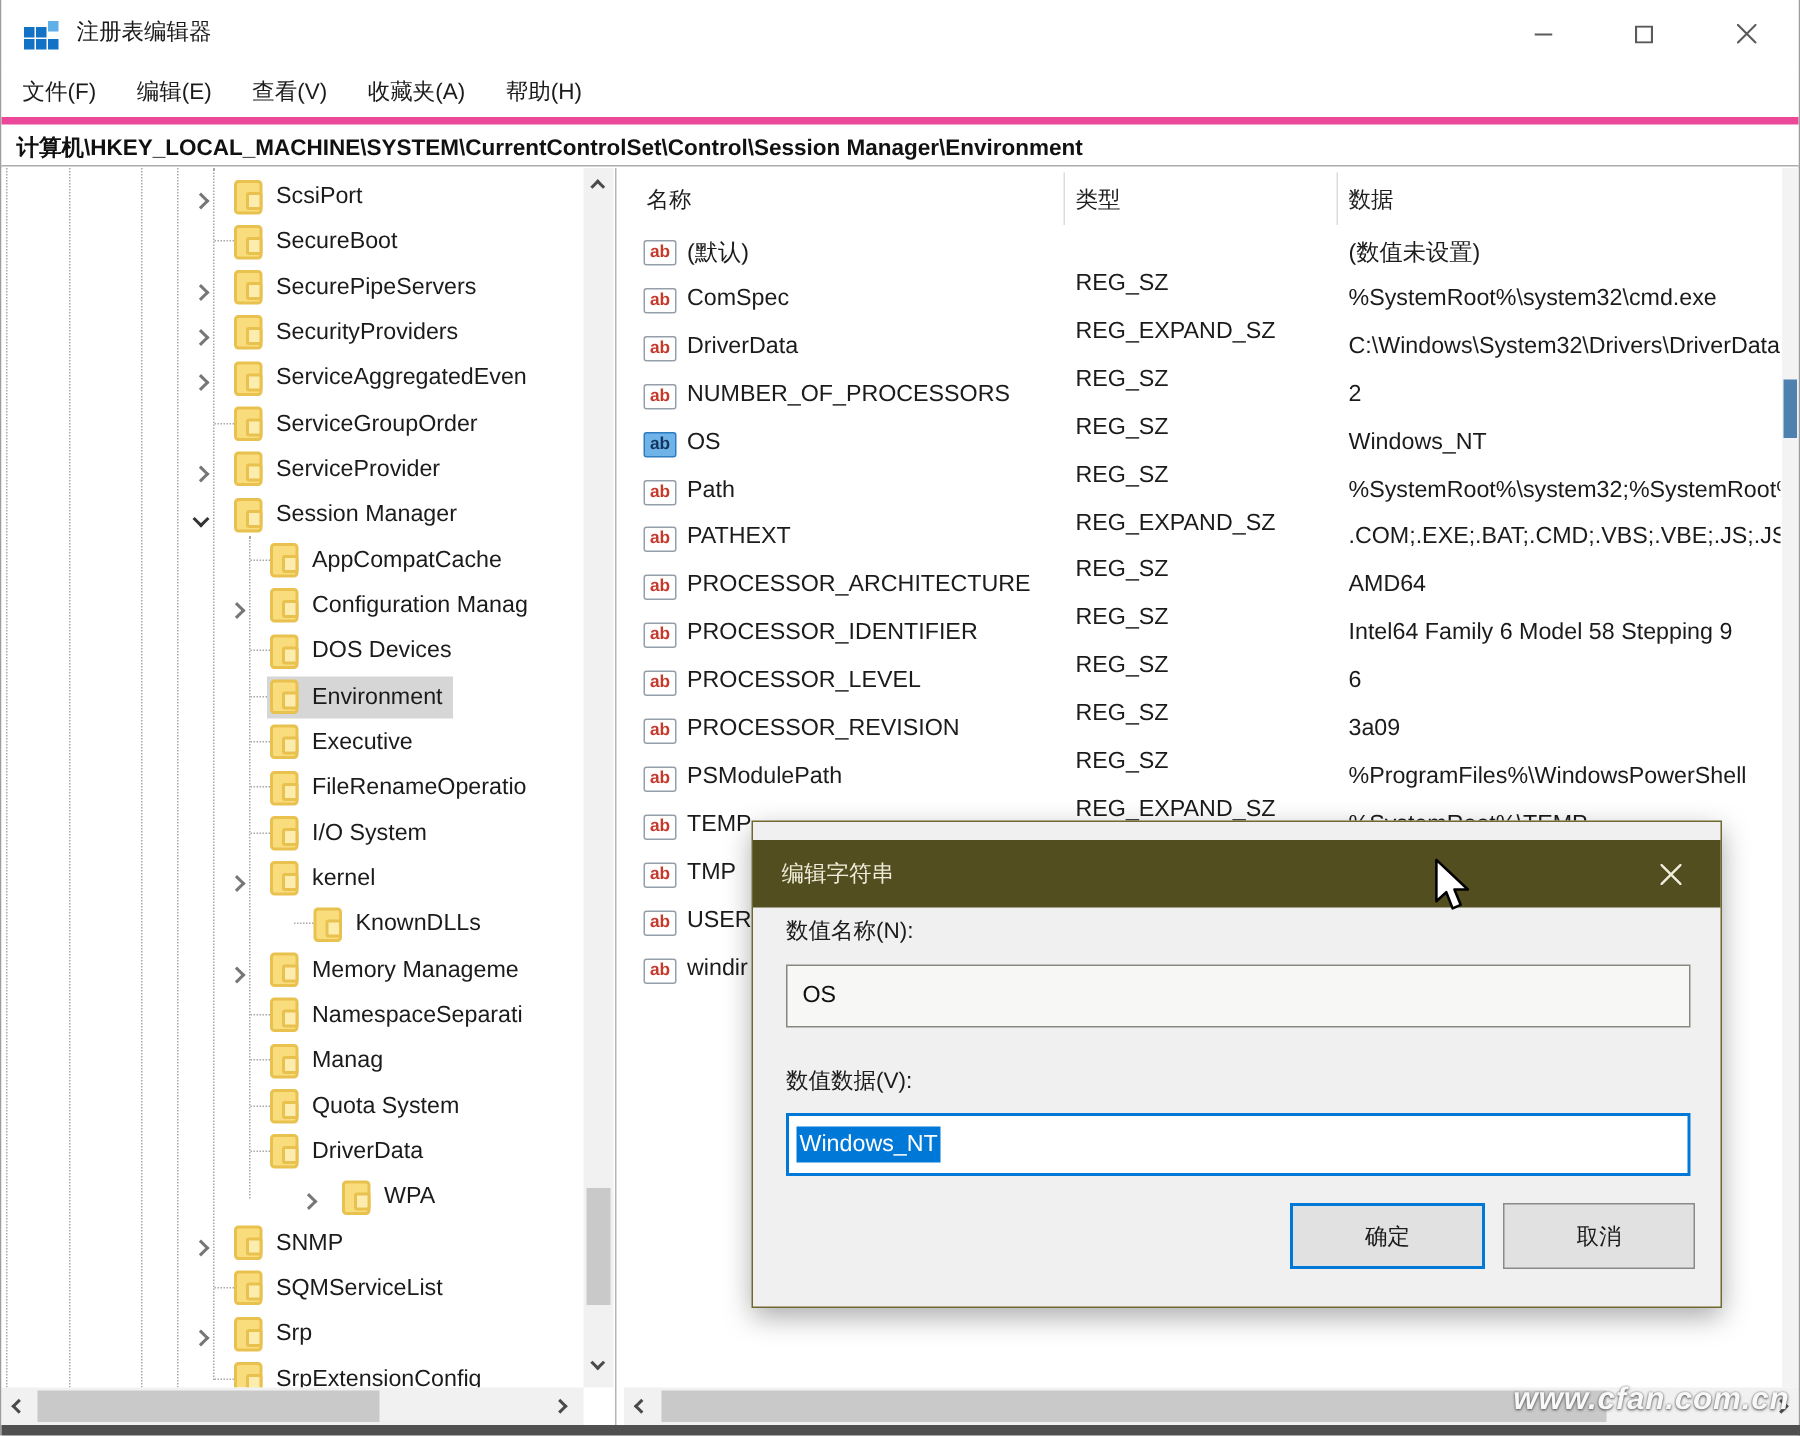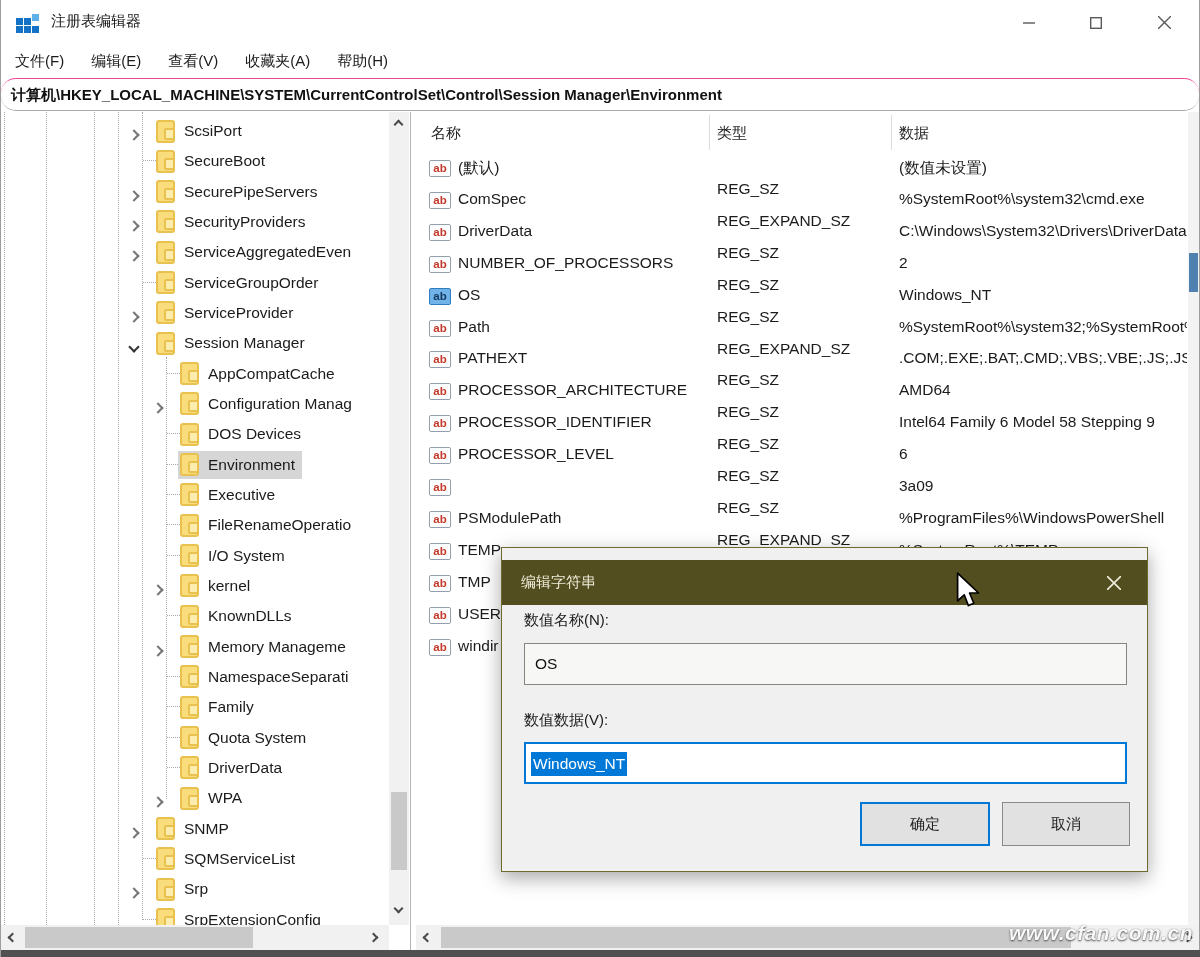--- a/index.html
+++ b/index.html
@@ -17,23 +17,23 @@
   #btn-min { left:1005px; } #btn-max { left:1072px; } #btn-close { left:1140px; }
 
   
   #menubar { position:absolute; left:0; top:45px; width:100%; height:33px;
              display:flex; align-items:center; padding-left:14px; gap:27px;
              font-size:15px; color:#1b1b1b; background:#fff; }
   .menu-item { white-space:nowrap; }
 
   
   #addressbar { position:absolute; left:0; top:78px; width:100%; height:33px;
-                border-top:1px solid #ec4899; border-bottom:1px solid #ababab;
+                border-top:5px solid #ec4899; border-bottom:1px solid #ababab;
                 background:#fff; line-height:31px; padding-left:10px;
-                font-size:15px; font-weight:600; color:#111; white-space:nowrap; overflow:hidden;border-radius:15px; }
+                font-size:15px; font-weight:600; color:#111; white-space:nowrap; overflow:hidden; }
 
   
   #tree-panel { position:absolute; left:0; top:112px; width:388px; height:813px;
                 background:#fff; overflow:hidden; }
   .guide { position:absolute; width:0; border-left:1px dotted #a8a8a8; pointer-events:none; }
   .tree-row { position:absolute; left:0; height:30px; width:600px; }
   .tree-stub { position:absolute; top:14px; height:0; border-top:1px dotted #a8a8a8; }
   .tree-expander { position:absolute; top:9px; }
   .chev { display:inline-block; width:8px; height:8px;
           border-right:2px solid #767676; border-bottom:2px solid #767676; }
@@ -267,21 +267,21 @@
             <span class="tree-label">I/O System</span>
           </span>
         </div>
         <div class="tree-row" style="top: 458.95px;">
           <span class="tree-expander" style="left: 153px;"><span class="chev right"></span></span>
           <span class="row-core" style="left: 177px;">
             <span class="folder"></span>
             <span class="tree-label">kernel</span>
           </span>
         </div>
-        <div class="tree-row" style="top: 489.28px;">
+        <div class="tree-row" style="top: 489.28px; margin-left: 29px;">
           <div class="tree-stub" style="left: 166px; width: 13px;"></div>
           <span class="row-core" style="left: 177px;">
             <span class="folder"></span>
             <span class="tree-label">KnownDLLs</span>
           </span>
         </div>
         <div class="tree-row" style="top: 519.61px;">
           <span class="tree-expander" style="left: 153px;"><span class="chev right"></span></span>
           <span class="row-core" style="left: 177px;">
             <span class="folder"></span>
@@ -292,38 +292,38 @@
           <div class="tree-stub" style="left: 166px; width: 13px;"></div>
           <span class="row-core" style="left: 177px;">
             <span class="folder"></span>
             <span class="tree-label">NamespaceSeparati</span>
           </span>
         </div>
         <div class="tree-row" style="top: 580.27px;">
           <div class="tree-stub" style="left: 166px; width: 13px;"></div>
           <span class="row-core" style="left: 177px;">
             <span class="folder"></span>
-            <span class="tree-label">Family</span>
+            <span class="tree-label">Manag</span>
           </span>
         </div>
         <div class="tree-row" style="top: 610.6px;">
           <div class="tree-stub" style="left: 166px; width: 13px;"></div>
           <span class="row-core" style="left: 177px;">
             <span class="folder"></span>
             <span class="tree-label">Quota System</span>
           </span>
         </div>
         <div class="tree-row" style="top: 640.93px;">
           <div class="tree-stub" style="left: 166px; width: 13px;"></div>
           <span class="row-core" style="left: 177px;">
             <span class="folder"></span>
             <span class="tree-label">DriverData</span>
           </span>
         </div>
-        <div class="tree-row" style="top: 671.26px;">
+        <div class="tree-row" style="top: 671.26px; margin-left: 48px;">
           <span class="tree-expander" style="left: 153px;"><span class="chev right"></span></span>
           <span class="row-core" style="left: 177px;">
             <span class="folder"></span>
             <span class="tree-label">WPA</span>
           </span>
         </div>
         <div class="tree-row" style="top: 701.59px;">
           <span class="tree-expander" style="left: 129px;"><span class="chev right"></span></span>
           <span class="row-core" style="left: 153px;">
             <span class="folder"></span>
@@ -418,20 +418,21 @@
           <span class="cell data">Intel64 Family 6 Model 58 Stepping 9</span>
         </div>
         <div class="list-row" style="top: 328.1px;">
           <span class="ab">ab</span>
           <span class="cell name">PROCESSOR_LEVEL</span>
           <span class="cell type">REG_SZ</span>
           <span class="cell data">6</span>
         </div>
         <div class="list-row" style="top: 360px;">
           <span class="ab">ab</span>
+          <span class="cell name">PROCESSOR_REVISION</span>
           <span class="cell type">REG_SZ</span>
           <span class="cell data">3a09</span>
         </div>
         <div class="list-row" style="top: 391.9px;">
           <span class="ab">ab</span>
           <span class="cell name">PSModulePath</span>
           <span class="cell type">REG_EXPAND_SZ</span>
           <span class="cell data">%ProgramFiles%\WindowsPowerShell</span>
         </div>
         <div class="list-row" style="top: 423.8px;">

